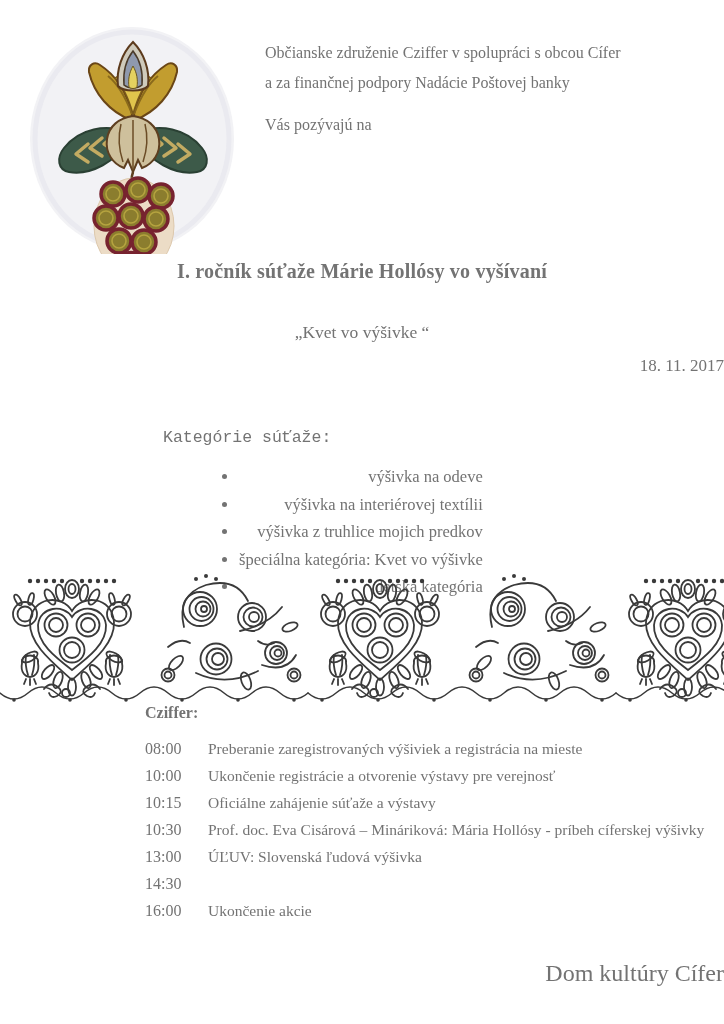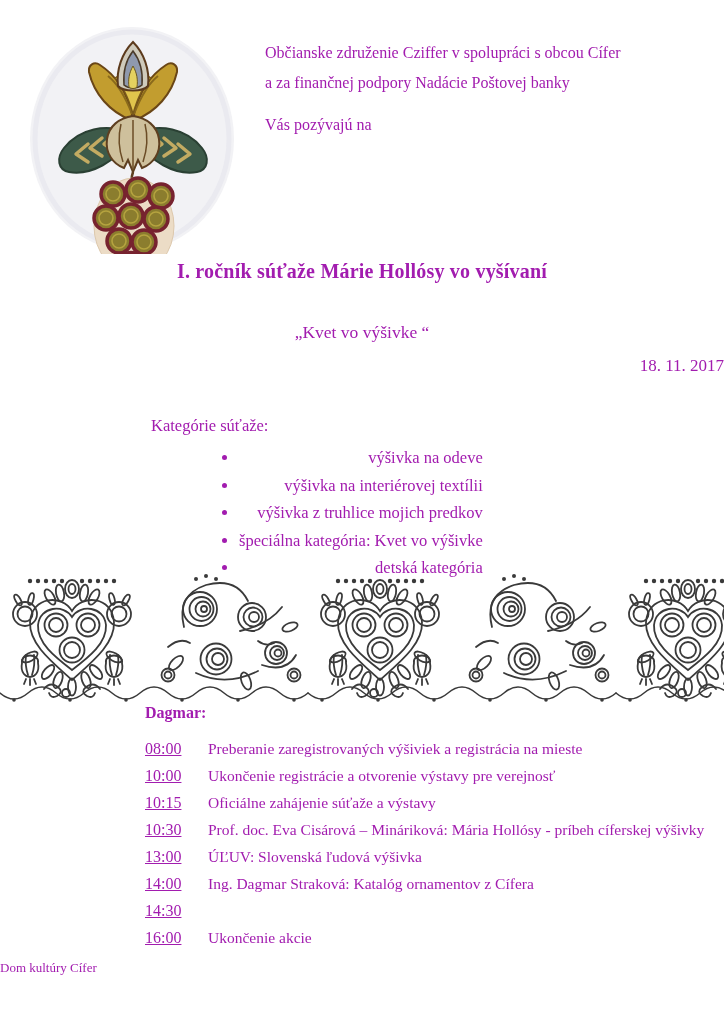--- a/index.html
+++ b/index.html
@@ -1,40 +1,40 @@
 <!DOCTYPE html>
 <html><head>
 <meta charset="utf-8">
 <style>
   html,body { margin:0; padding:0; background:#888; }
   .page {
     position:relative; width:724px; height:1024px; margin:0 auto;
     background:#ffffff; overflow:hidden;
-    font-family:"Liberation Serif","DejaVu Serif",serif; color:#a21caf;
+    font-family:"Liberation Serif","DejaVu Serif",serif; color:#737373;
   }
   .emblem { position:absolute; left:28px; top:26px; width:210px; height:228px; }
   .org-block { position:absolute; left:265px; top:38px; width:440px; font-size:16px; }
   .org-block p { margin:0; line-height:30px; }
   .org-block p.invite { margin-top:12px; }
   .title { position:absolute; left:0; right:0; top:260px; margin:0; text-align:center;
            font-size:20px; font-weight:bold; letter-spacing:.2px;font-family:Liberation Serif, serif; }
   .subtitle { position:absolute; left:0; right:0; top:322px; text-align:center;
               font-size:17.5px; }
   .date-line { position:absolute; left:0; right:0; top:356px; text-align:right; font-size:17px; }
   .categories { position:absolute; left:147px; top:412px; font-size:16.5px; }
-  .categories .cat-label { margin:4px; }
+  .categories .cat-label { margin:16px;font-family:Liberation Mono, monospace; }
   .categories ul { margin:8px 0 0 76px; padding-left:16px;text-align:right; }
   .categories li { line-height:27.5px; }
   .band { position:absolute; left:0; top:567px; width:724px; height:136px; }
   .program { position:absolute; left:145px; top:704px; width:560px; font-size:16px; }
   .program .prog-label { font-weight:bold; margin:0 0 13px 0; }
   .program-row { display:flex; line-height:27px; }
-  .program-row .time { width:48px; flex:0 0 48px;text-decoration:underline; }
+  .program-row .time { width:48px; flex:0 0 48px; }
   .program-row .desc { margin-left:15px; white-space:nowrap; font-size:15.5px; }
-  .footer-venue { position:absolute; left:0; right:0; top:960px; text-align:left; font-size:13px; }
+  .footer-venue { position:absolute; left:0; right:0; top:960px; text-align:right; font-size:24px; }
   svg { display:block; }
 </style>
 </head>
 <body>
 
 <div class="page">
 
   <div class="emblem">
     <svg width="210" height="228" viewBox="0 0 210 228">
       <ellipse cx="104" cy="113" rx="102" ry="112" fill="#f2f2f5"></ellipse>
@@ -222,21 +222,21 @@
           <path d="M0,126 q14,12 28,0 t28,0 t28,0 t28,0 t28,0 t28,0 t28,0 t28,0 t28,0 t28,0 t28,0" stroke-width="1.5"></path>
         </g>
       </defs>
       <use href="#tile" x="0"></use>
       <use href="#tile" x="308"></use>
       <use href="#tile" x="616"></use>
     </svg>
   </div>
 
   <div class="program">
-    <p class="prog-label">Dagmar:</p>
+    <p class="prog-label">Cziffer:</p>
     <div>
         <div class="program-row">
           <span class="time">08:00</span>
           <span class="desc">Preberanie zaregistrovaných výšiviek a registrácia na mieste</span>
         </div>
         <div class="program-row">
           <span class="time">10:00</span>
           <span class="desc">Ukončenie registrácie a otvorenie výstavy pre verejnosť</span>
         </div>
         <div class="program-row">
@@ -245,24 +245,20 @@
         </div>
         <div class="program-row">
           <span class="time">10:30</span>
           <span class="desc">Prof. doc. Eva Cisárová – Mináriková: Mária Hollósy - príbeh cíferskej výšivky</span>
         </div>
         <div class="program-row">
           <span class="time">13:00</span>
           <span class="desc">ÚĽUV: Slovenská ľudová výšivka</span>
         </div>
         <div class="program-row">
-          <span class="time">14:00</span>
-          <span class="desc">Ing. Dagmar Straková: Katalóg ornamentov z Cífera</span>
-        </div>
-        <div class="program-row">
           <span class="time">14:30</span>
         </div>
         <div class="program-row">
           <span class="time">16:00</span>
           <span class="desc">Ukončenie akcie</span>
         </div>
       </div>
   </div>
 
   <div class="footer-venue">Dom kultúry Cífer</div>

